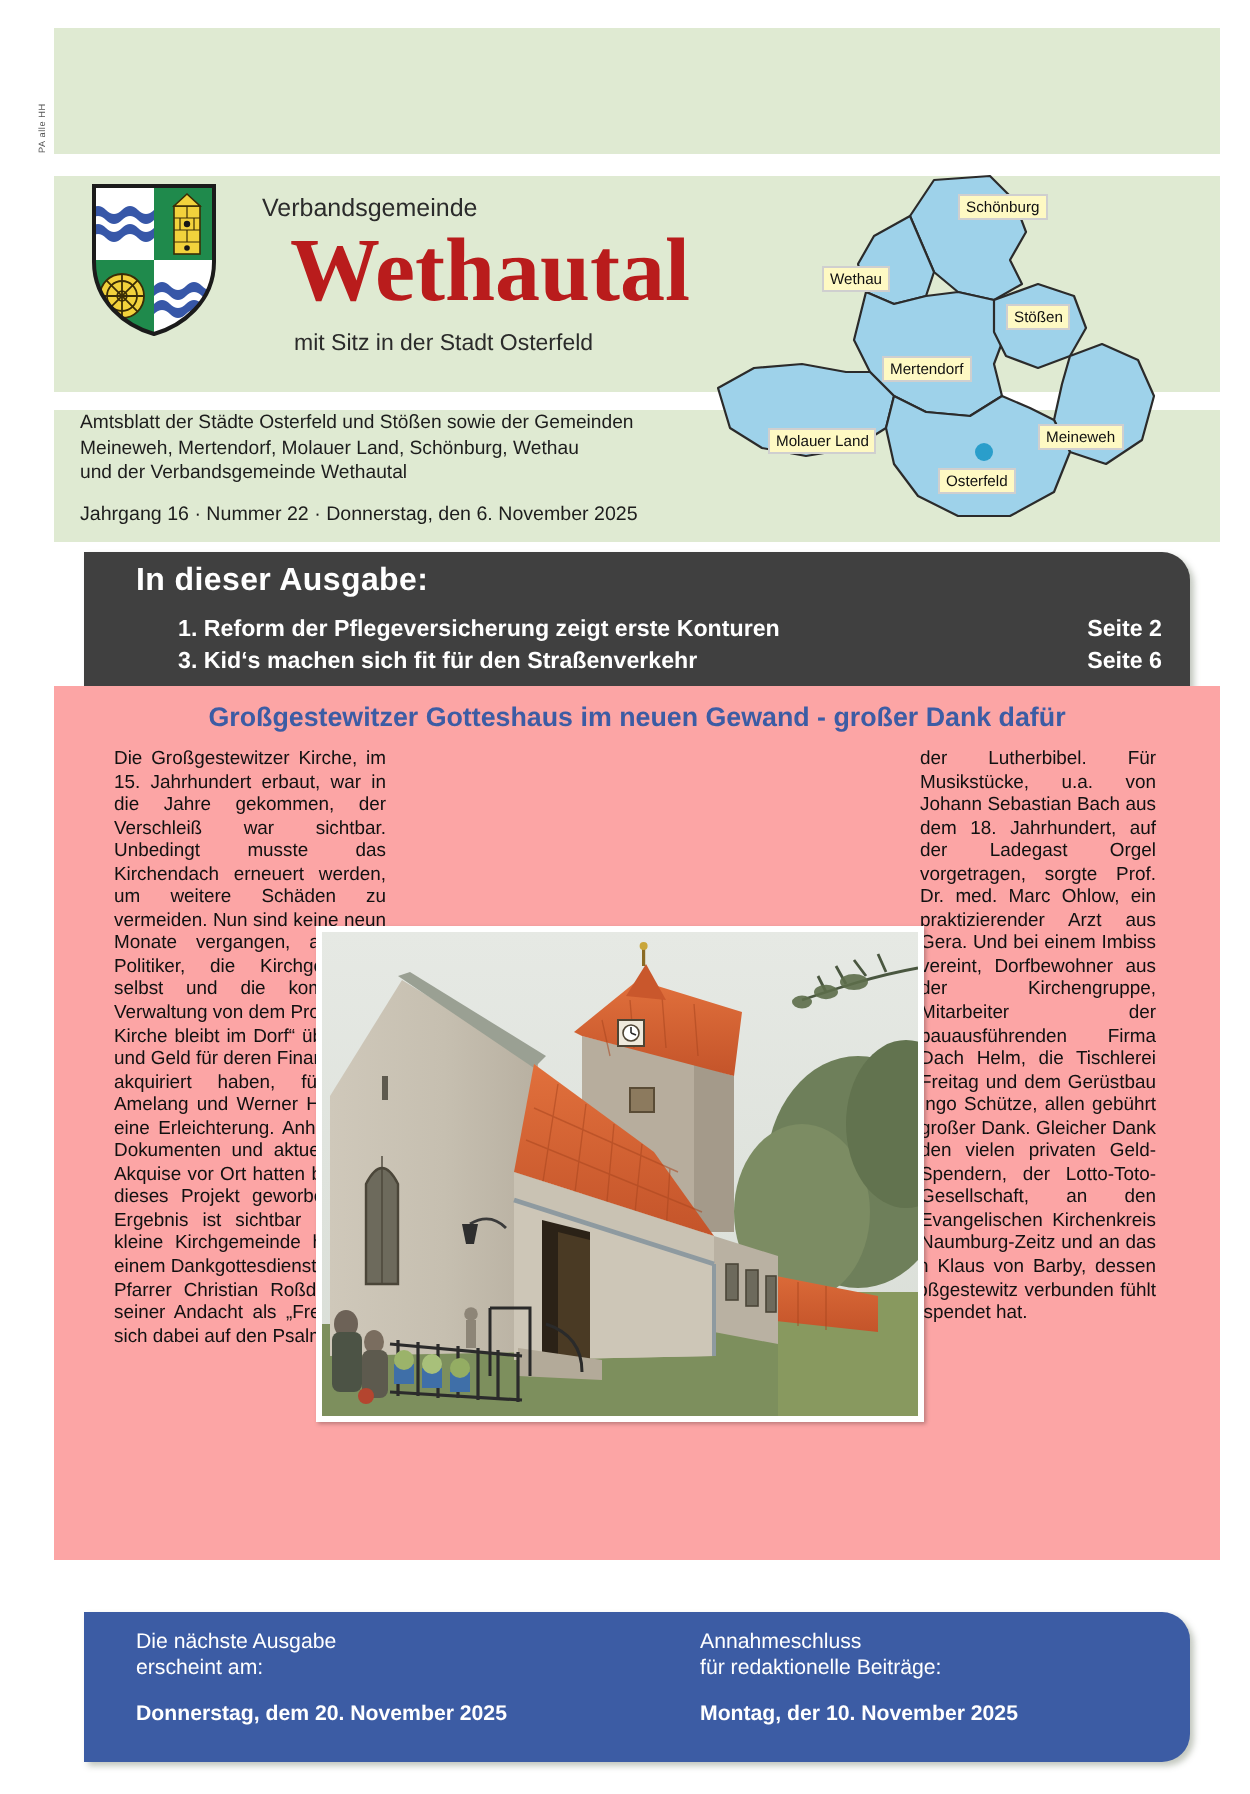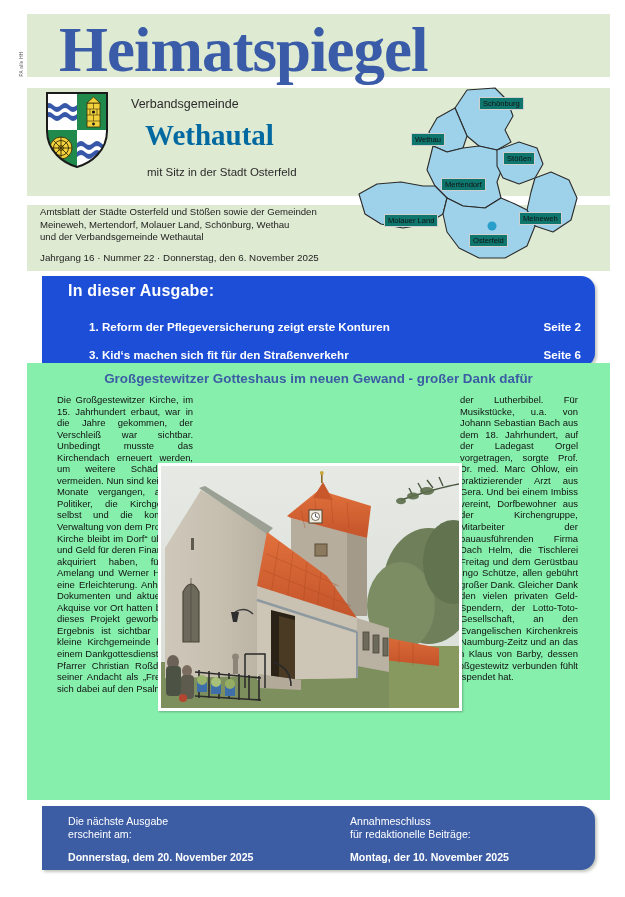--- a/index.html
+++ b/index.html
@@ -33,61 +33,61 @@
   .wappen{
     position:absolute;left:18px;top:77px;width:64px;height:78px;z-index:5;
   }
   .vg-label{
     position:absolute;left:104px;top:83px;
     font-size:12.5px;color:#2b2b2b;z-index:5;
   }
   .vg-name{
     position:absolute;left:118px;top:98px;
     font-family:"Liberation Serif", serif;
-    font-size:29px;line-height:46px;font-weight:700;color:#0369a1;z-index:5;
+    font-size:45px;line-height:46px;font-weight:700;color:#b91c1c;z-index:5;
   }
   .vg-seat{
     position:absolute;left:120px;top:152px;
     font-size:11.5px;color:#2b2b2b;z-index:5;
   }
   
   .mapwrap{position:absolute;left:328px;top:72px;width:252px;height:182px;z-index:3;}
   .mapwrap svg{display:block;}
   .maplabel{
-    position:absolute;background:#0f766e;color:#111;font-size:7.6px;
+    position:absolute;background:#fef9c3;color:#111;font-size:7.6px;
     padding:1px 3px 1px 3px;white-space:nowrap;line-height:9px;
     border:0.5px solid #cfcfcf;
   }
   
   .imprint{
     position:absolute;left:13px;top:192px;width:360px;
     font-size:9.6px;line-height:12.6px;color:#1d1d1d;z-index:5;
   }
   .imprint .issue{margin-top:8px;font-size:9.8px;}
   .imprint .issue b{font-weight:400;}
   
   .toc{
     position:absolute;left:42px;top:276px;width:553px;height:91px;
-    background:#1d4ed8;border-radius:0 14px 14px 0;
+    background:#404040;border-radius:0 14px 14px 0;
     box-shadow:2px 2px 3px rgba(120,130,110,0.45);
   }
   .toc-title{
     position:absolute;left:26px;top:6px;color:#ffffff;
     font-size:16px;font-weight:700;letter-spacing:0.2px;
   }
   .toc-list{position:absolute;left:47px;top:31px;width:492px;}
   .toc-row{
     display:flex;justify-content:space-between;align-items:baseline;
     color:#ffffff;font-size:11.6px;font-weight:700;line-height:15.8px;
   }
-  .toc-row .pg{font-weight:700;margin-top:12px;}
+  .toc-row .pg{font-weight:700;}
   
   .article{
-    position:absolute;left:27px;top:363px;width:583px;height:437px;
-    background:#86efac;
+    position:absolute;left:27px;top:343px;width:583px;height:437px;
+    background:#fca5a5;
   }
   .art-head{
     position:absolute;left:0;top:8px;width:583px;text-align:center;
     color:#3c5ca4;font-size:13.4px;font-weight:700;
   }
   .cols{
     position:absolute;left:30px;top:31px;width:521px;height:395px;
   }
   .col{
     position:absolute;top:0;width:250px;
@@ -103,21 +103,21 @@
     position:absolute;left:158px;top:463px;width:304px;height:248px;
     background:#ffffff;padding:3px;box-sizing:border-box;
     box-shadow:1px 1px 2px rgba(0,0,0,0.25);z-index:6;
   }
   .photo svg{display:block;width:298px;height:242px;}
   
   .wrap-l{float:right;width:114px;height:250px;shape-outside:none;}
   .wrap-r{float:left;width:132px;height:250px;}
   
   .footer{
-    position:absolute;left:42px;top:806px;width:553px;height:64px;
+    position:absolute;left:42px;top:806px;width:553px;height:75px;
     background:#3c5ca4;border-radius:0 14px 14px 0;
     box-shadow:2px 2px 3px rgba(120,130,110,0.45);
   }
   .foot-col{position:absolute;top:9px;color:#ffffff;font-size:10.6px;line-height:13.4px;}
   .foot-col.a{left:26px;}
   .foot-col.b{left:308px;}
   .foot-col .strong{font-weight:700;margin-top:9px;font-size:10.6px;}
   
   .margincode{
     position:absolute;left:-9px;top:44px;width:60px;
@@ -129,21 +129,20 @@
 <body>
 
 <div class="page">
 
   <div class="margincode">PA alle HH</div>
 
   <div class="masthead">
     <div class="white-band"></div>
     <div class="white-band2"></div>
 
-    <div class="title-main">Heimatspiegel</div>
 
     <div class="wappen">
       <svg viewBox="0 0 64 78" width="64" height="78" xmlns="http://www.w3.org/2000/svg">
         <defs>
           <clipPath id="shieldClip">
             <path d="M2,2 H62 V40 C62,60 46,72 32,76 C18,72 2,60 2,40 Z"></path>
           </clipPath>
         </defs>
         <g clip-path="url(#shieldClip)">
           <rect x="0" y="0" width="32" height="39" fill="#ffffff"></rect>

